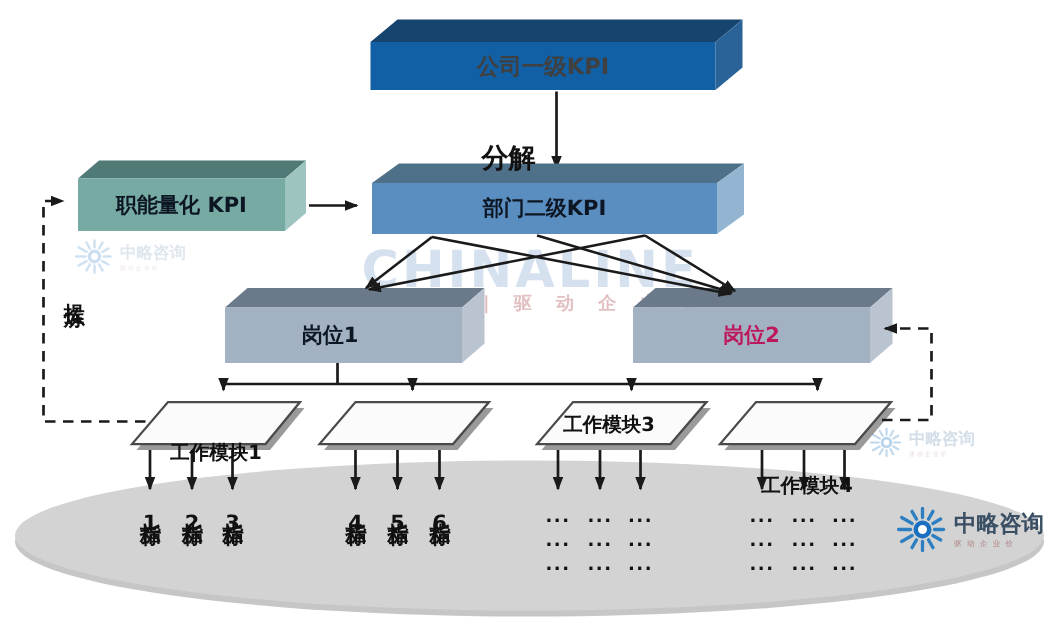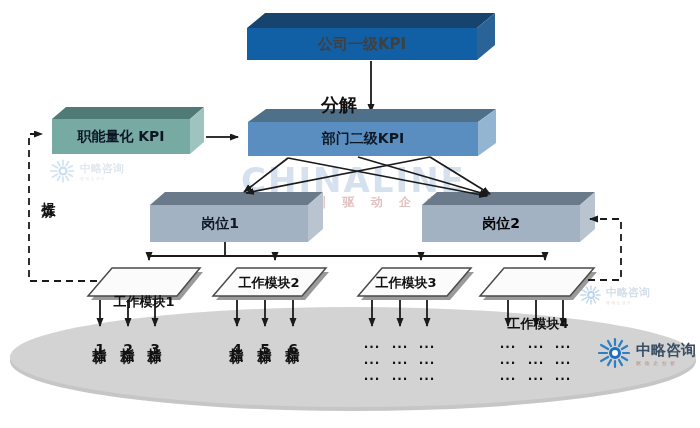--- a/index.html
+++ b/index.html
@@ -148,26 +148,25 @@
     <path d="M97,281 L29,281 L29,134 L42,134" stroke="#1a1a1a" stroke-width="1.8" stroke-dasharray="7 5" fill="none" marker-end="url(#ah)"></path>
 
     <path d="M588,280 L621,280 L621,219 L590,219" stroke="#1a1a1a" stroke-width="1.8" stroke-dasharray="7 5" fill="none" marker-end="url(#ah)"></path>
   </svg>
 
   <div class="txt boxlabel" style="left:247px;top:28px;width:230px;height:32px;font-size:15px;color:#404040;">公司一级KPI</div>
   <div class="txt" style="left:317px;top:74px;width:44px;height:15px;font-size:18px;margin-top:19px;">分解</div>
   <div class="txt boxlabel" style="left:52px;top:119px;width:138px;height:35px;font-size:14px;color:#0d1724;">职能量化 KPI</div>
   <div class="txt boxlabel" style="left:248px;top:122px;width:230px;height:34px;font-size:14px;color:#0d1724;">部门二级KPI</div>
   <div class="txt boxlabel" style="left:150px;top:205px;width:140px;height:37px;font-size:14px;color:#0d1724;">岗位1</div>
-  <div class="txt boxlabel" style="left:422px;top:205px;width:158px;height:37px;font-size:14px;color:#000000;">岗位2</div>
+  <div class="txt boxlabel" style="left:422px;top:205px;width:158px;height:37px;font-size:14px;color:#be185d;">岗位2</div>
 
   <div class="vcol" style="left:41px;top:191px;">提炼</div>
 
   <div class="txt" style="left:94px;top:274px;width:100px;font-size:13px;margin-top:19px;">工作模块1</div>
-  <div class="txt" style="left:219px;top:274px;width:100px;font-size:13px;">工作模块2</div>
   <div class="txt" style="left:356px;top:274px;width:100px;font-size:13px;">工作模块3</div>
   <div class="txt" style="left:488px;top:274px;width:100px;font-size:13px;margin-top:41px;">工作模块4</div>
 
   <div class="vcol" style="left:92px;top:337px;">指标1</div>
   <div class="vcol" style="left:120px;top:337px;">指标2</div>
   <div class="vcol" style="left:147px;top:337px;">指标3</div>
   <div class="vcol" style="left:229px;top:337px;">指标4</div>
   <div class="vcol" style="left:257px;top:337px;">指标5</div>
   <div class="vcol" style="left:285px;top:337px;">指标6</div>
 

